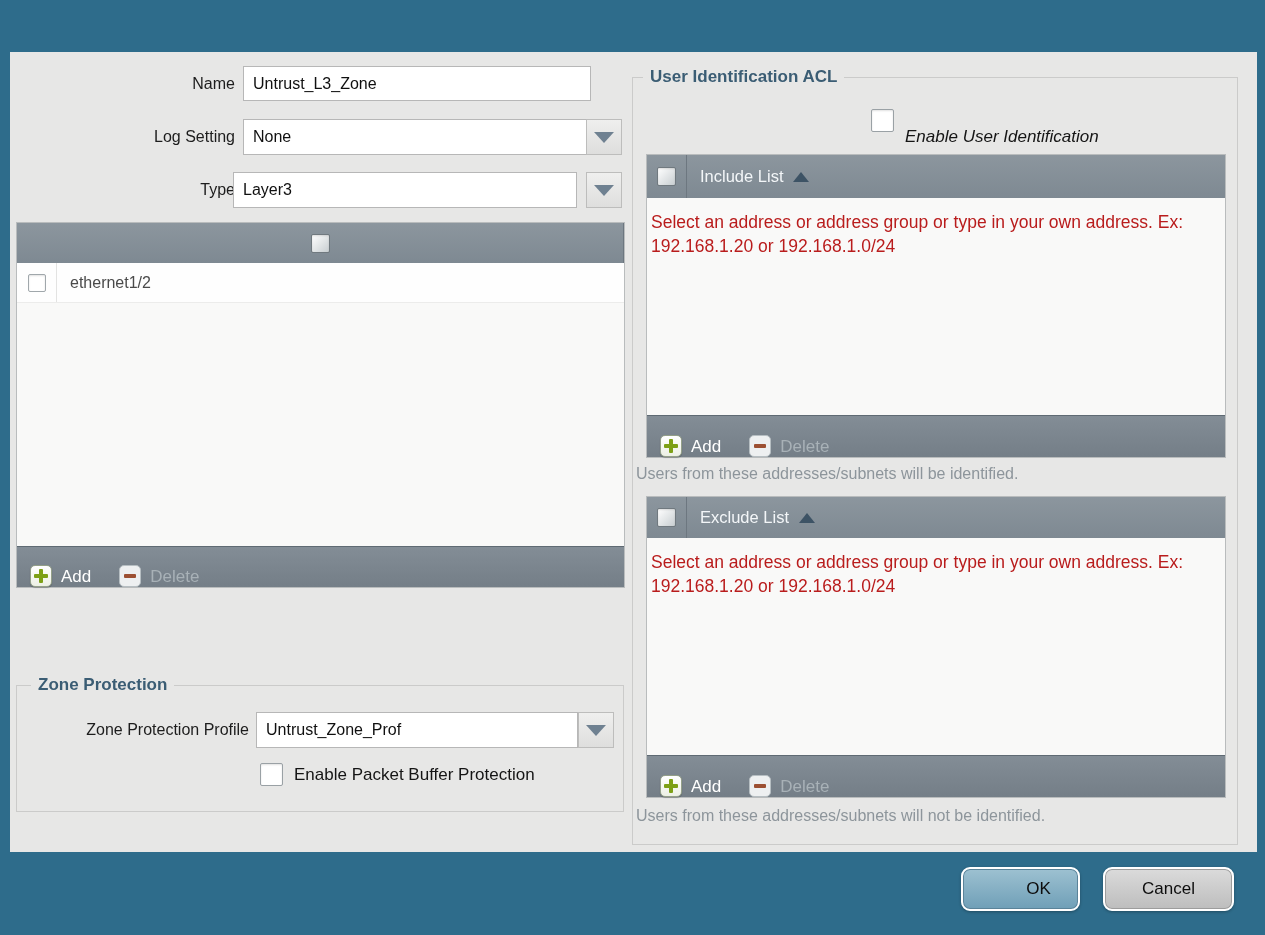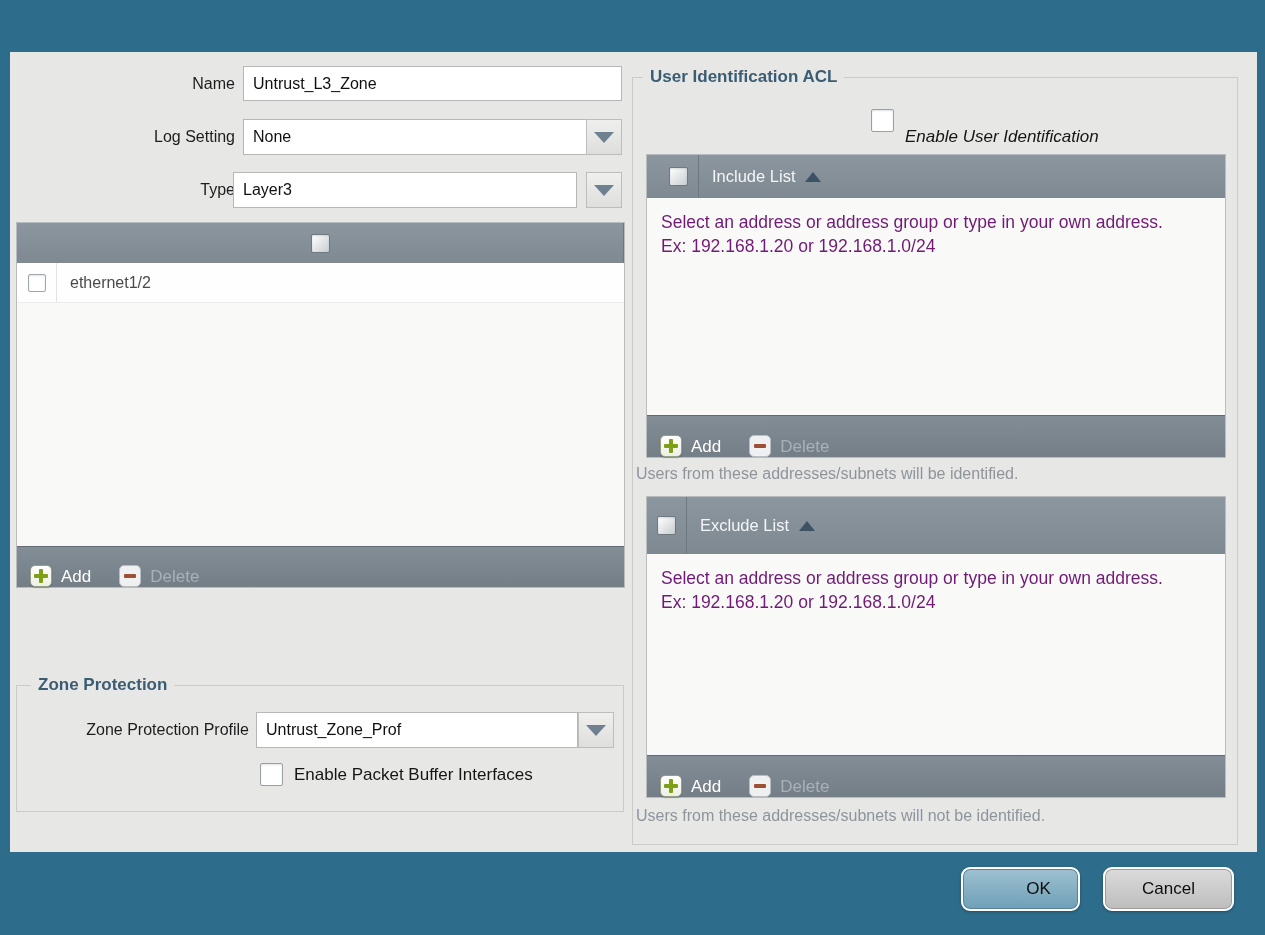--- a/index.html
+++ b/index.html
@@ -49,21 +49,21 @@
   .del-icon { background:#eef0f1; border:1px solid #b6bec2; }
   .plus { position:relative; width:14px; height:14px; }
   .plus::before { content:""; position:absolute; left:0; top:5px; width:14px; height:4px; background:#7da016; border-radius:1px; }
   .plus::after  { content:""; position:absolute; left:5px; top:0; width:4px; height:14px; background:#7da016; border-radius:1px; }
   .minus { position:relative; width:14px; height:14px; }
   .minus::before { content:""; position:absolute; left:1px; top:5px; width:12px; height:4px; background:#9d5033; border-radius:1px; }
   .add-label { color:#ffffff; font-size:17px; margin-left:9px; cursor:pointer; }
   .del-label { color:#a8b1b7; font-size:17px; margin-left:9px; }
   .del-group { margin-left:28px; }
 
-  .placeholder { padding:13px 16px 0 14px; font-size:17.5px; line-height:1.35; color:#701a75; max-width:560px; }
+  .placeholder { padding:13px 16px 0 4px; font-size:17.5px; line-height:1.35; color:#b91c1c; max-width:560px; }
 
   
   .cb { background:#ffffff; border:1px solid #a0a7ab; border-radius:2px;
         box-shadow:inset 0 1px 2px rgba(0,0,0,.12); cursor:pointer; }
   .cb.hdr { width:19px; height:19px; background:linear-gradient(135deg,#ffffff,#c8ced1); border:1px solid #70797f; }
   .cb.row { width:18px; height:18px; }
   .cb.big { width:23px; height:23px; border:1px solid #9aa1a5; position:absolute; }
   .cb-label { position:absolute; font-size:17px; color:#151515; }
 
   
@@ -82,21 +82,21 @@
 </style>
 </head>
 <body>
 
 <div class="screen">
 
 
   <div class="panel">
 
     <div class="flabel" style="left:25px; top:14px; width:200px; height:35px; line-height:35px;">Name</div>
-    <input class="tinput" style="left: 233px; top: 14px; width: 379px; height: 35px;" value="Untrust_L3_Zone">
+    <input class="tinput" style="left: 233px; top: 14px; width: 348px; height: 35px;" value="Untrust_L3_Zone">
 
     <div class="flabel" style="left:25px; top:67px; width:200px; height:36px; line-height:36px;text-align:right;">Log Setting</div>
     <input class="tinput" style="left: 233px; top: 67px; width: 344px; height: 36px;" value="None">
     <div class="ddl-btn" style="left:576px; top:67px; width:36px; height:36px;">
       <div class="tri-down"></div>
     </div>
 
     <div class="flabel" style="left:25px; top:120px; width:200px; height:36px; line-height:36px;">Type</div>
     <input class="tinput" style="left: 223px; top: 120px; width: 344px; height: 36px;" value="Layer3">
     <div class="ddl-btn" style="left:576px; top:120px; width:36px; height:36px;">
@@ -132,31 +132,31 @@
     </div>
 
     <div class="fieldset" style="left:6px; top:633px; width:608px; height:127px;">
       <span class="legend" style="left:14px;">Zone Protection</span>
       <div class="flabel" style="left:10px; top:26px; width:222px; height:36px; line-height:36px;">Zone Protection Profile</div>
       <input class="tinput" style="left: 239px; top: 26px; width: 322px; height: 36px;" value="Untrust_Zone_Prof">
       <div class="ddl-btn" style="left:561px; top:26px; width:36px; height:36px;">
         <div class="tri-down"></div>
       </div>
       <div class="cb big" style="left:243px; top:77px;"></div>
-      <span class="cb-label" style="left:277px; top:77px; line-height:23px;">Enable Packet Buffer Interfaces</span>
+      <span class="cb-label" style="left:277px; top:77px; line-height:23px;">Enable Packet Buffer Protection</span>
     </div>
 
     <div class="fieldset" style="left:622px; top:25px; width:606px; height:768px;">
       <span class="legend" style="left:10px;">User Identification ACL</span>
 
       <div class="cb big" style="left:238px; top:31px;"></div>
       <span class="cb-label" style="left:272px; top:47px; line-height:23px;font-style:italic;">Enable User Identification</span>
 
       <div class="tbl" style="left:13px; top:76px; width:580px; height:304px;">
-        <div class="thead" style="height:43px;padding-left:12px;">
+        <div class="thead" style="height:43px;">
           <div class="cb-cell">
             <div class="cb hdr"></div>
           </div>
           <span class="hdr-label">Include List</span>
           <div class="tri-up dark"></div>
         </div>
         <div class="tbody">
           <div class="placeholder">Select an address or address group or type in your own address. Ex: 192.168.1.20 or 192.168.1.0/24</div>
         </div>
         <div class="tfoot" style="height:42px;">
@@ -166,21 +166,21 @@
           <span class="add-label">Add</span>
           <div class="icon-btn del-icon del-group">
               <div class="minus"></div>
             </div>
           <span class="del-label">Delete</span>
         </div>
       </div>
       <div class="caption" style="left:3px; top:387px;">Users from these addresses/subnets will be identified.</div>
 
       <div class="tbl" style="left:13px; top:418px; width:580px; height:302px;">
-        <div class="thead" style="height:57px;">
+        <div class="thead" style="height:41px;">
           <div class="cb-cell">
             <div class="cb hdr"></div>
           </div>
           <span class="hdr-label">Exclude List</span>
           <div class="tri-up dark"></div>
         </div>
         <div class="tbody">
           <div class="placeholder">Select an address or address group or type in your own address. Ex: 192.168.1.20 or 192.168.1.0/24</div>
         </div>
         <div class="tfoot" style="height:42px;">

